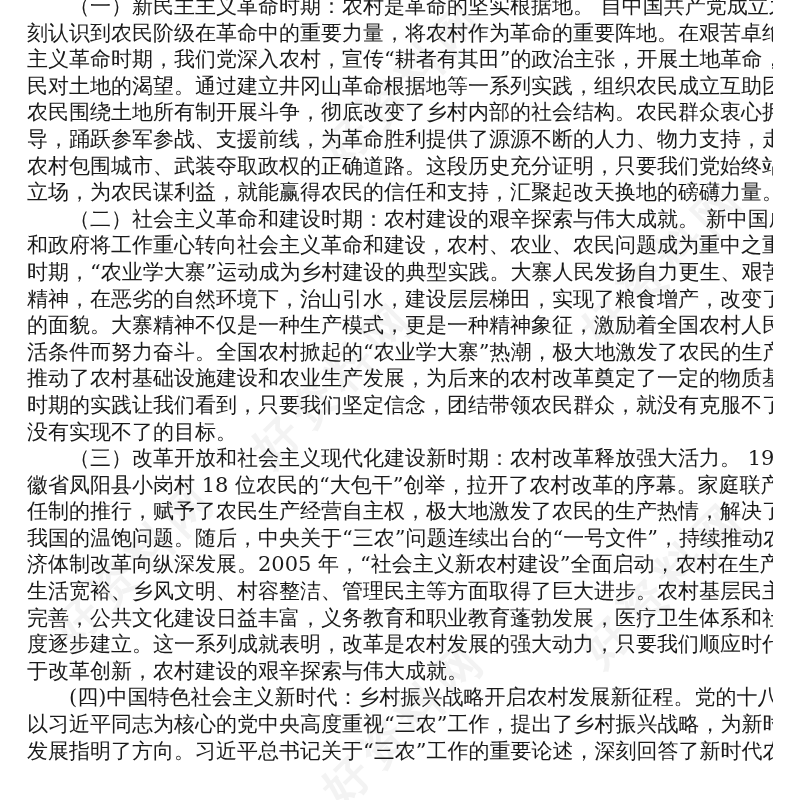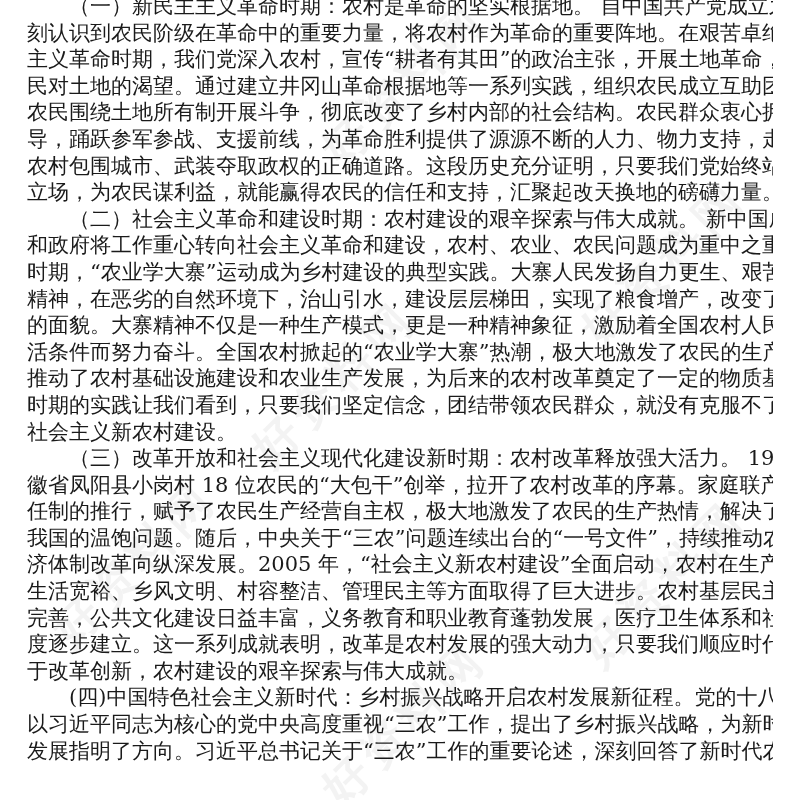--- a/index.html
+++ b/index.html
@@ -83,21 +83,21 @@
 
     <div>
       <span class="line indent">（二）社会主义革命和建设时期：农村建设的艰辛探索与伟大成就。 新中国成立后，党</span>
       <span class="line">和政府将工作重心转向社会主义革命和建设，农村、农业、农民问题成为重中之重。在这一</span>
       <span class="line">时期，“农业学大寨”运动成为乡村建设的典型实践。大寨人民发扬自力更生、艰苦奋斗的</span>
       <span class="line">精神，在恶劣的自然环境下，治山引水，建设层层梯田，实现了粮食增产，改变了贫穷落后</span>
       <span class="line">的面貌。大寨精神不仅是一种生产模式，更是一种精神象征，激励着全国农村人民为改变生</span>
       <span class="line">活条件而努力奋斗。全国农村掀起的“农业学大寨”热潮，极大地激发了农民的生产积极性，</span>
       <span class="line">推动了农村基础设施建设和农业生产发展，为后来的农村改革奠定了一定的物质基础。这一</span>
       <span class="line">时期的实践让我们看到，只要我们坚定信念，团结带领农民群众，就没有克服不了的困难，</span>
-      <span class="line last">社会主义新农村建设。</span>
+      <span class="line last">没有实现不了的目标。</span>
     </div>
 
     <div>
       <span class="line indent">（三）改革开放和社会主义现代化建设新时期：农村改革释放强大活力。 1978 年，安</span>
       <span class="line">徽省凤阳县小岗村 18 位农民的“大包干”创举，拉开了农村改革的序幕。家庭联产承包责</span>
       <span class="line">任制的推行，赋予了农民生产经营自主权，极大地激发了农民的生产热情，解决了长期困扰</span>
       <span class="line">我国的温饱问题。随后，中央关于“三农”问题连续出台的“一号文件”，持续推动农村经</span>
       <span class="line">济体制改革向纵深发展。2005 年，“社会主义新农村建设”全面启动，农村在生产发展、</span>
       <span class="line">生活宽裕、乡风文明、村容整洁、管理民主等方面取得了巨大进步。农村基层民主制度不断</span>
       <span class="line">完善，公共文化建设日益丰富，义务教育和职业教育蓬勃发展，医疗卫生体系和社会保障制</span>

